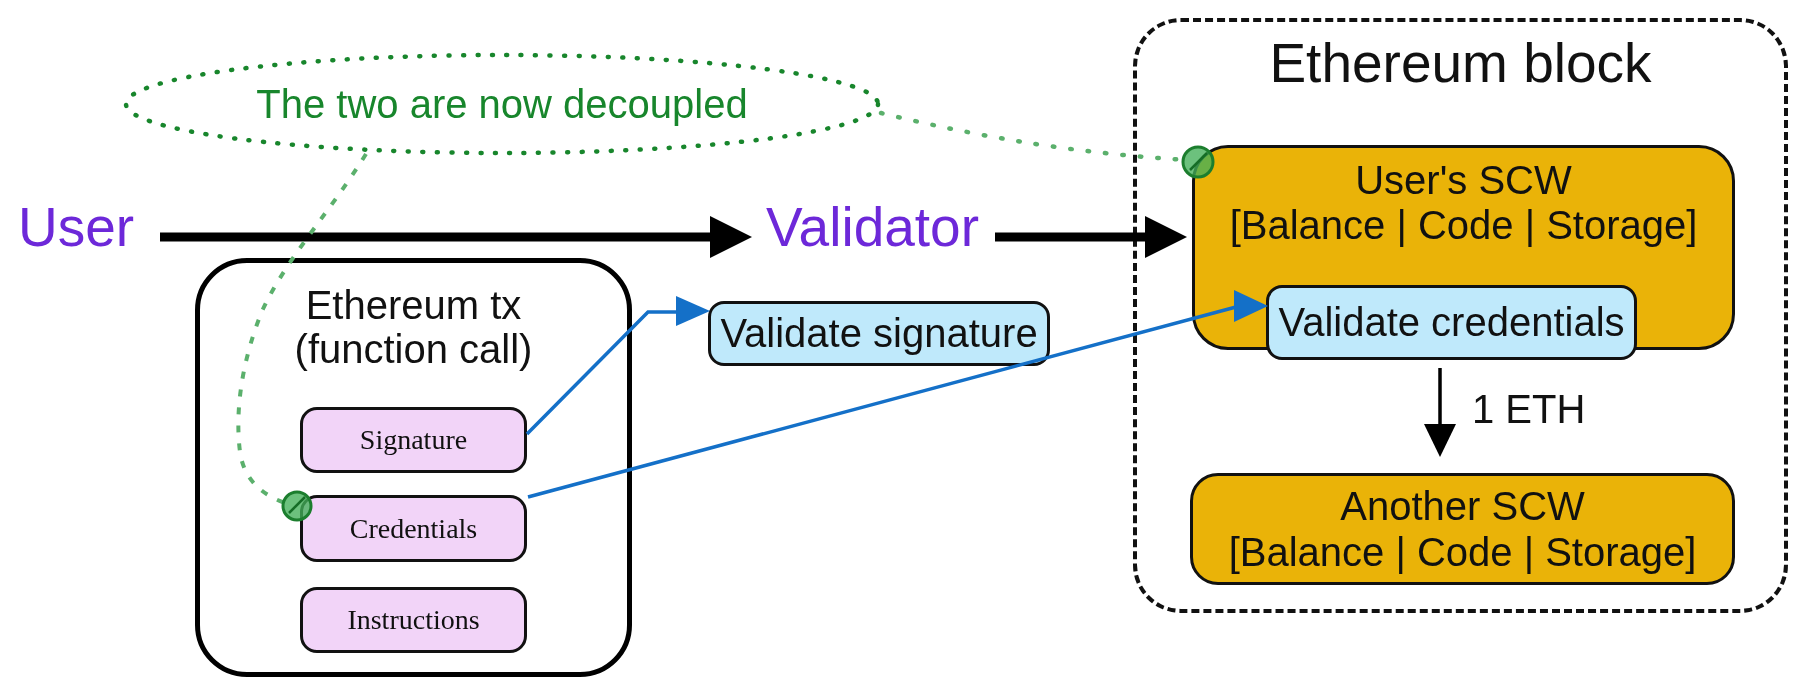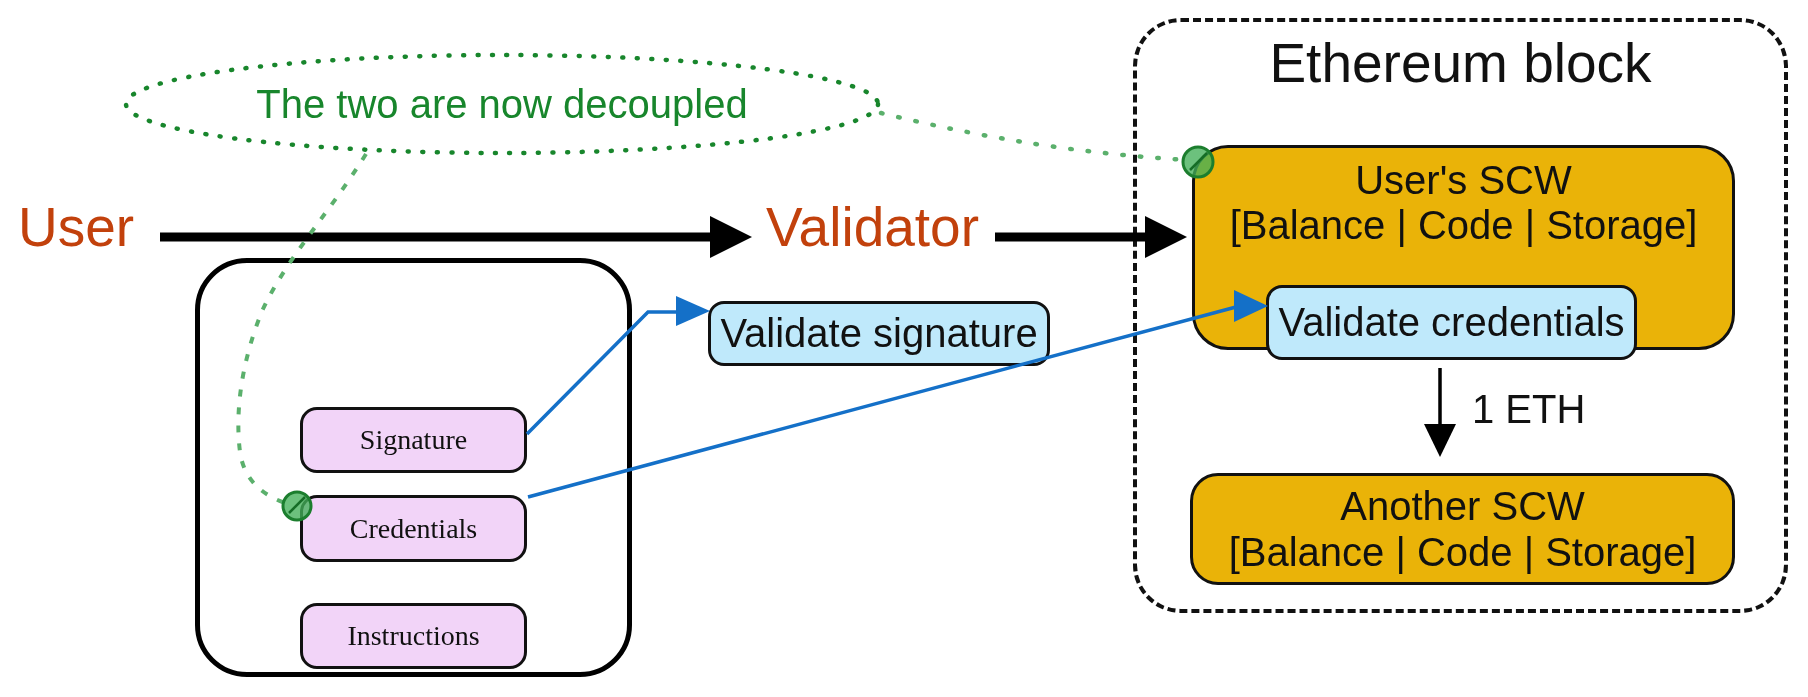--- a/index.html
+++ b/index.html
@@ -1,41 +1,41 @@
 <!DOCTYPE html>
 <html style="--green: #18862c; --greenlight: #5bb06c; --blueline: #1470c8; --bluefill: #bfe9fb; --pink: #f2d4f8;"><head>
 <meta charset="utf-8">
 <style>
   html,body{margin:0;padding:0;background:#fff;}
   .canvas{
     position:relative;width:1808px;height:697px;background:#fff;overflow:hidden;
     font-family:"Liberation Sans",sans-serif;color:#111;
   }
   .abs{position:absolute;}
-  .big-label{font-size:55px;line-height:56px;white-space:nowrap;color:#c2410c;}
+  .big-label{font-size:55px;line-height:56px;white-space:nowrap;color:#6d28d9;}
   
   .eth-block{
     left:1133px;top:18px;width:655px;height:595px;box-sizing:border-box;
     border:4px dashed #111;border-radius:48px;
   }
   .eth-block-title{margin-top:14px;text-align:center;font-size:55px;line-height:54px;}
   
   .tx-box{
     left:195px;top:258px;width:437px;height:419px;box-sizing:border-box;
     border:5px solid #000;border-radius:52px;background:#fff;
   }
   .tx-title{margin-top:20px;text-align:center;font-size:40px;line-height:44px;}
   .pill{
     position:absolute;left:100px;width:227px;height:66px;box-sizing:border-box;
     background:var(--pink,#f2d4f8);border:3px solid #111;border-radius:17px;
     display:flex;align-items:center;justify-content:center;font-size:28px;white-space:nowrap;font-family:Liberation Serif, serif;
   }
   .pill.sig{top:144px;}
   .pill.cred{top:232px;height:67px;}
-  .pill.instr{top:340px;}
+  .pill.instr{top:324px;}
   
   .action{
     box-sizing:border-box;background:var(--bluefill,#bfe9fb);border:3.5px solid #111;border-radius:16px;
     display:flex;align-items:center;justify-content:center;font-size:40px;white-space:nowrap;margin-top:24px;
   }
   .validate-sig{left:708px;top:277px;width:342px;height:65px;}
   
   .scw{
     box-sizing:border-box;border:3.5px solid #111;border-radius:36px;background:#eab308;
     text-align:center;font-size:40px;line-height:45px;
@@ -63,20 +63,24 @@
   <div class="abs big-label" style="left:18px;top:199px;">User</div>
   <div class="abs big-label" style="left:766px;top:199px;">Validator</div>
 
   <div class="abs note-text">The two are now decoupled</div>
 
   <div class="abs eth-block">
     <div class="eth-block-title">Ethereum block</div>
   </div>
 
   <div class="abs tx-box">
+    <div class="tx-title">
+      <div>Ethereum tx</div>
+      <div>(function call)</div>
+    </div>
     <div class="pill sig">Signature</div>
     <div class="pill cred">Credentials</div>
     <div class="pill instr">Instructions</div>
   </div>
 
   <div class="abs action validate-sig">Validate signature</div>
 
   <div class="abs scw users-scw">
     <div>User's SCW</div>
     <div>[Balance | Code | Storage]</div>

